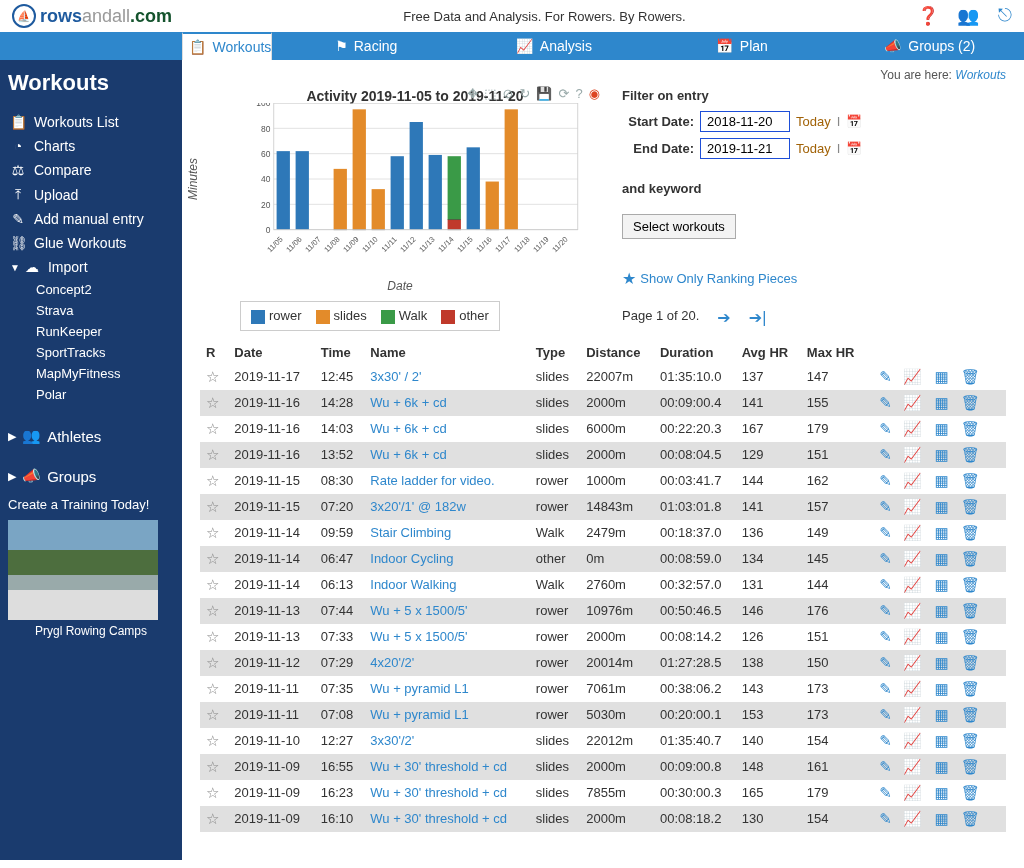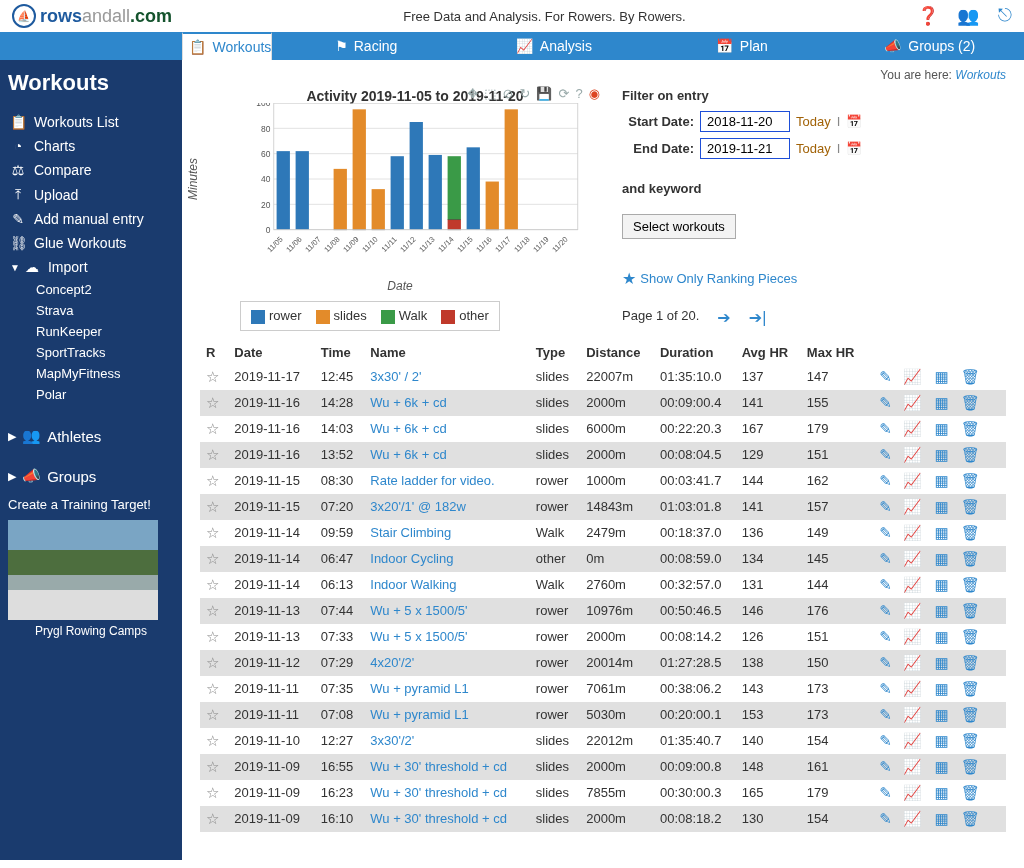--- a/index.html
+++ b/index.html
@@ -165,21 +165,21 @@
           <span>Athletes</span>
         </div>
     </div>
     <div class="side-sec">
       <div class="secline">
           <span class="caret">▶</span>
           <span>📣</span>
           <span>Groups</span>
         </div>
     </div>
-    <div class="side-link">Create a Training Target!</div>
+    <div class="side-link">Create a Training Today!</div>
     <div class="promo"></div>
     <div class="promo-cap">Prygl Rowing Camps</div>
   </div>
 
   <div class="main">
     <div class="bc"><span>You are here:</span> <a>Workouts</a></div>
 
     <div class="chartrow">
       <div class="chartbox">
         <div class="chart-title">Activity 2019-11-05 to 2019-11-20</div>

